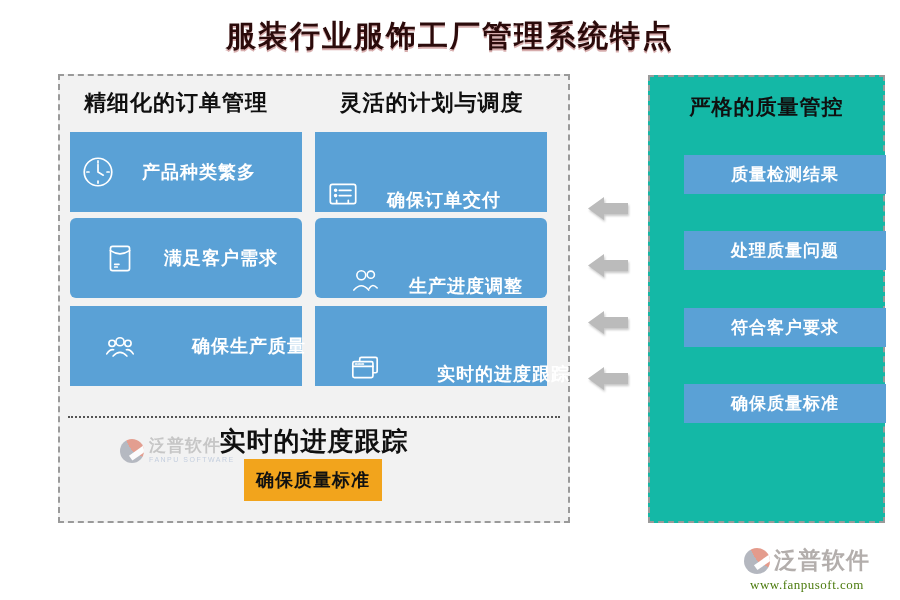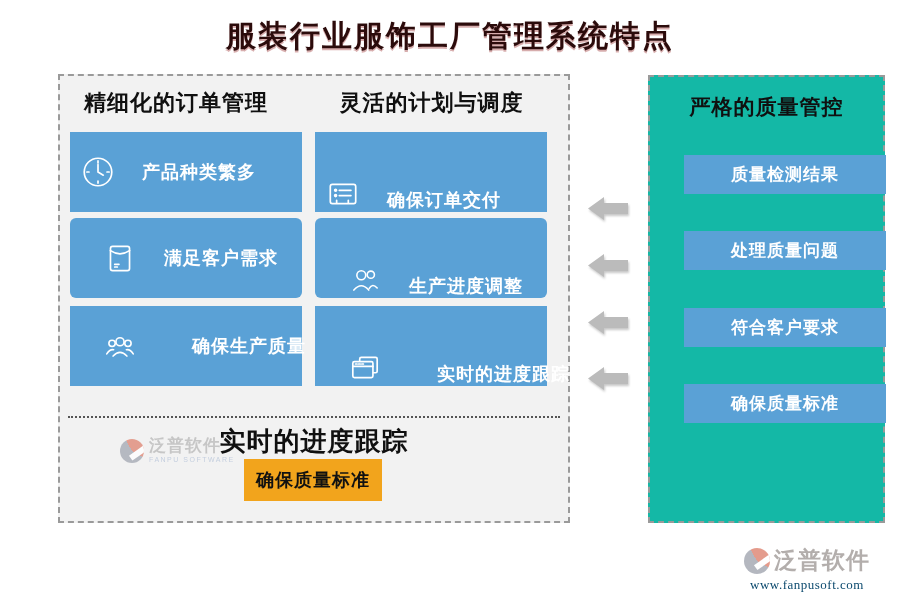--- a/index.html
+++ b/index.html
@@ -98,21 +98,21 @@
   .wm-mid .wm-brand{font-size:17px;font-weight:bold;color:#bcbcbc;letter-spacing:1px;}
   .wm-mid .wm-sub{font-size:7px;color:#b9c6da;letter-spacing:1.5px;margin-top:2px;
     font-family:"Liberation Sans","DejaVu Sans",sans-serif;}
   .wm-br{
     position:absolute;left:744px;top:545px;z-index:3;
     display:flex;flex-direction:column;align-items:center;pointer-events:none;
   }
   .wm-br .row{display:flex;align-items:center;}
   .wm-br .wm-logo{width:26px;height:26px;margin-right:4px;opacity:.85;}
   .wm-br .wm-brand{font-size:23px;font-weight:bold;color:#b3aeac;letter-spacing:1px;}
-  .wm-br .wm-url{font-size:13px;color:#0c4a6e;margin-top:1px;letter-spacing:.5px;}
+  .wm-br .wm-url{font-size:13px;color:#4d7c0f;margin-top:1px;letter-spacing:.5px;}
 
   .f-icon svg,.arrow svg{display:block;width:100%;height:100%;}
 </style>
 </head>
 <body>
 
 <div class="page">
 
   <div class="title">服装行业服饰工厂管理系统特点</div>
 

